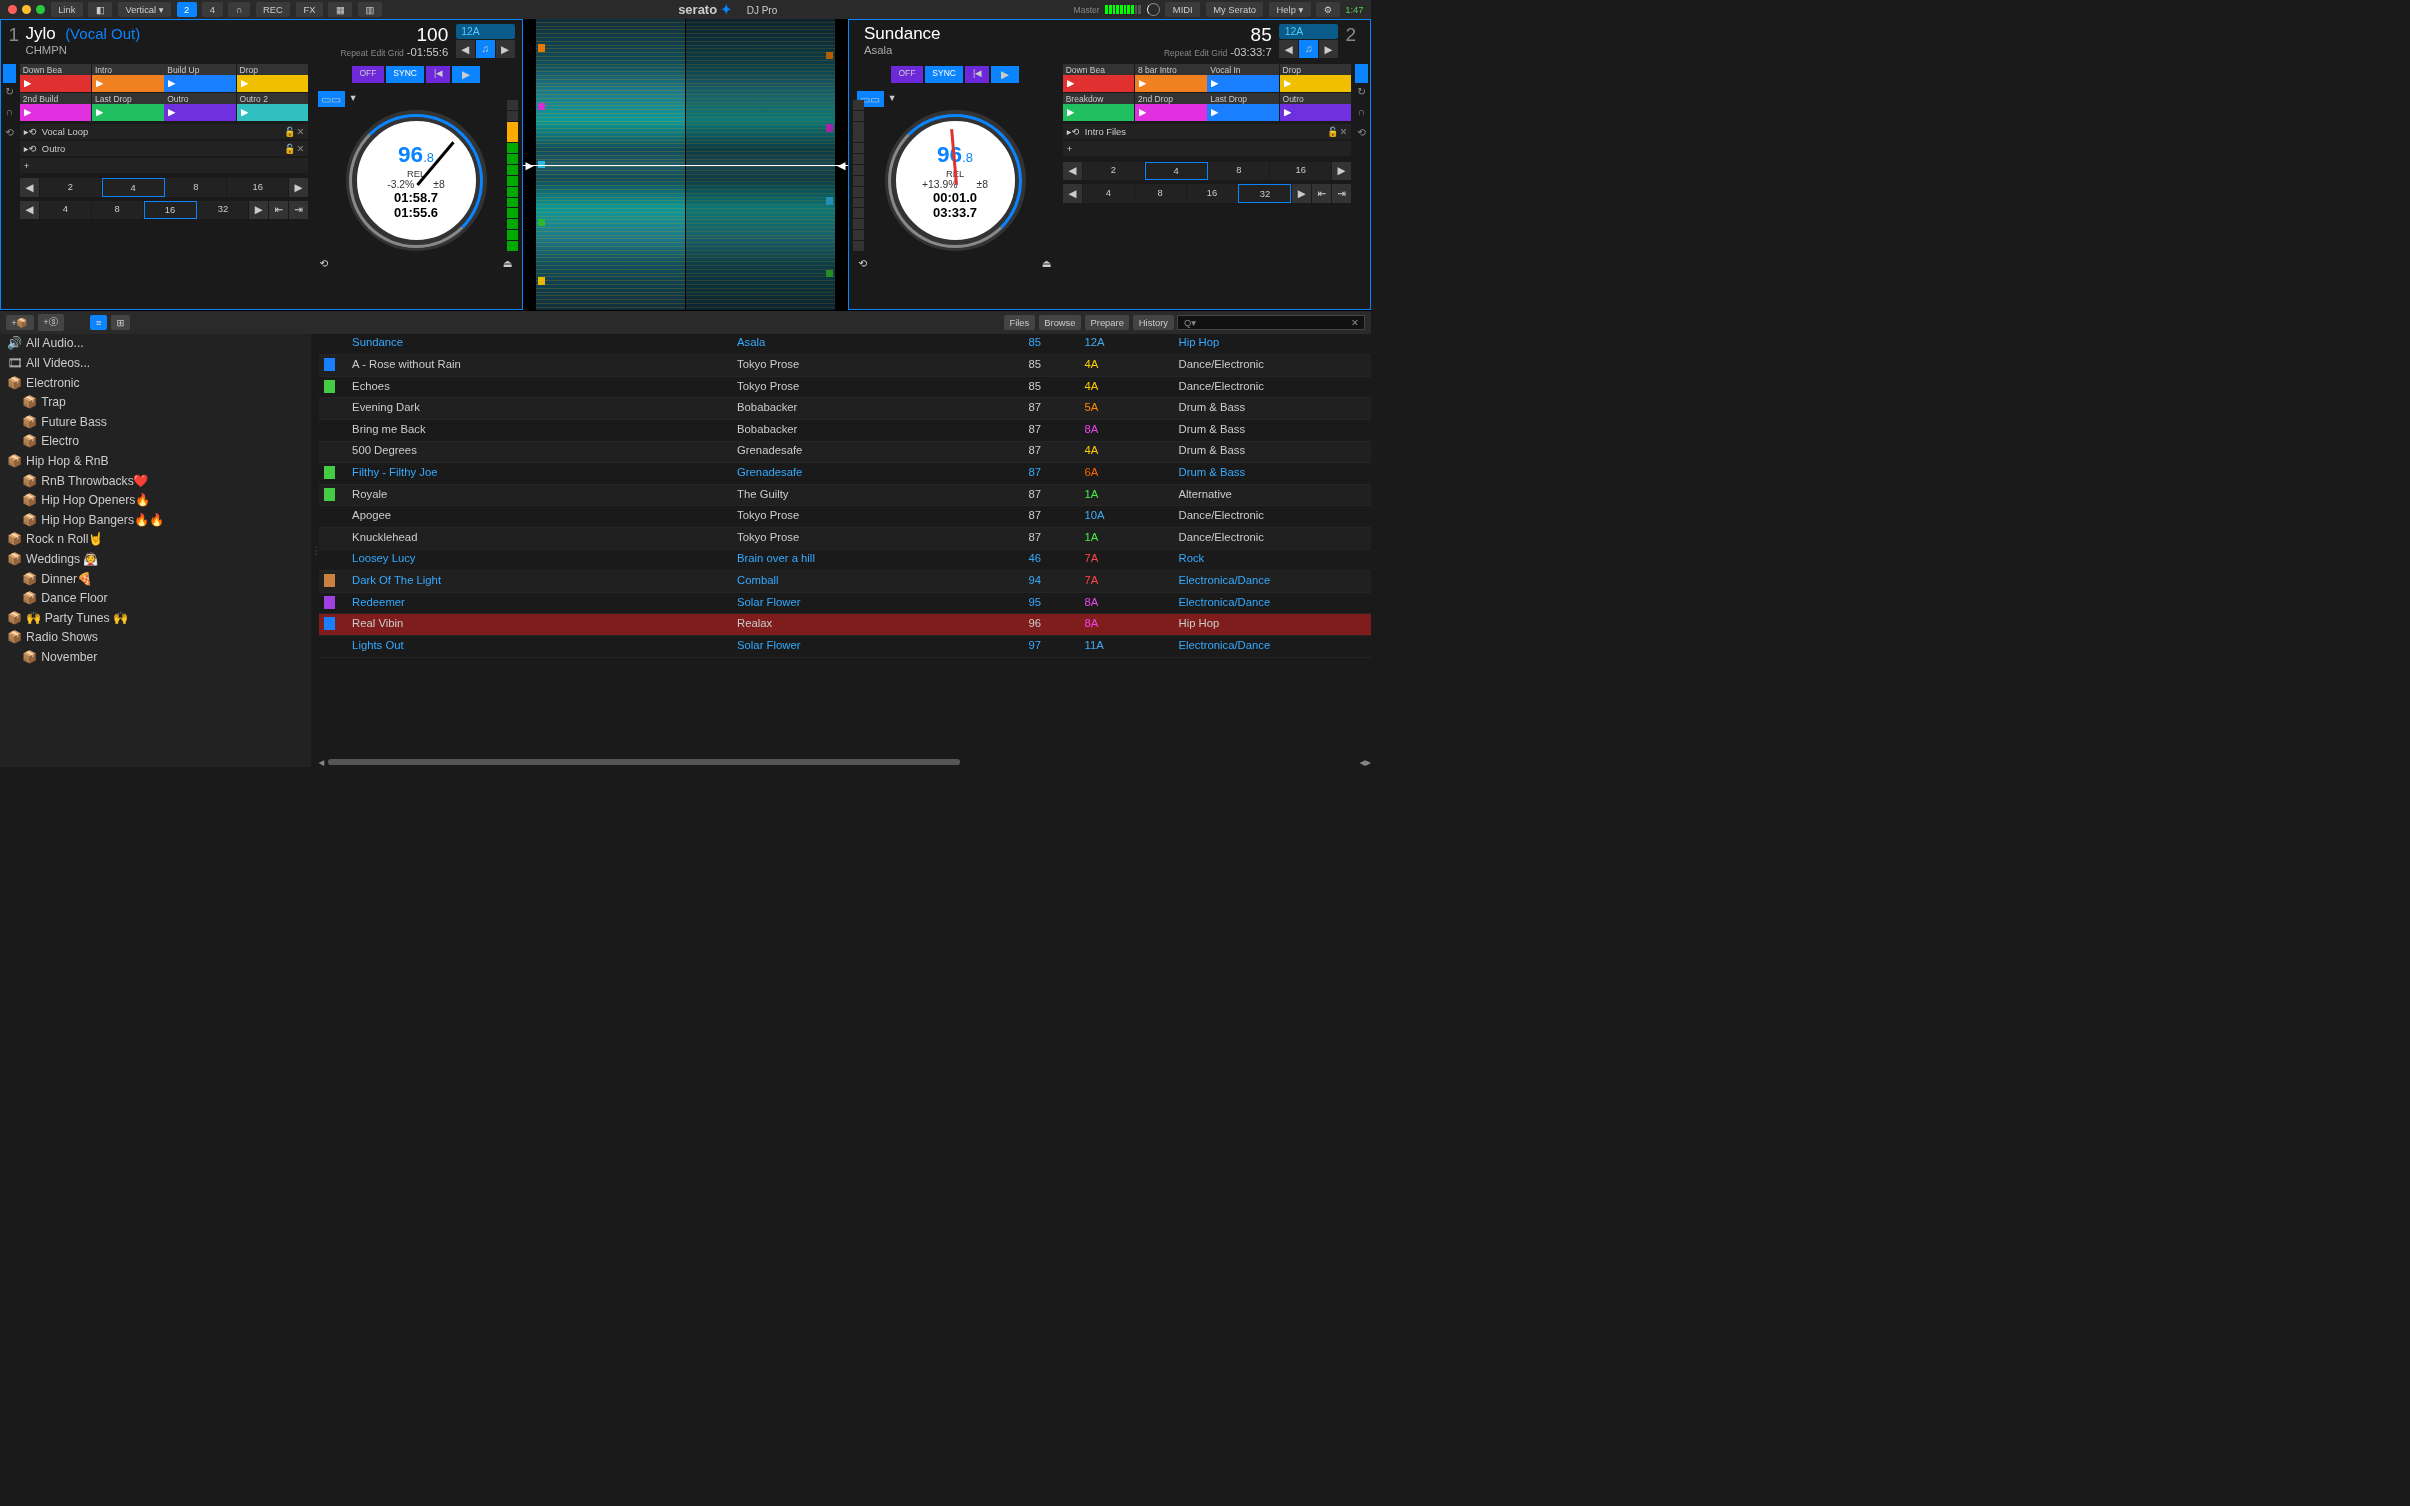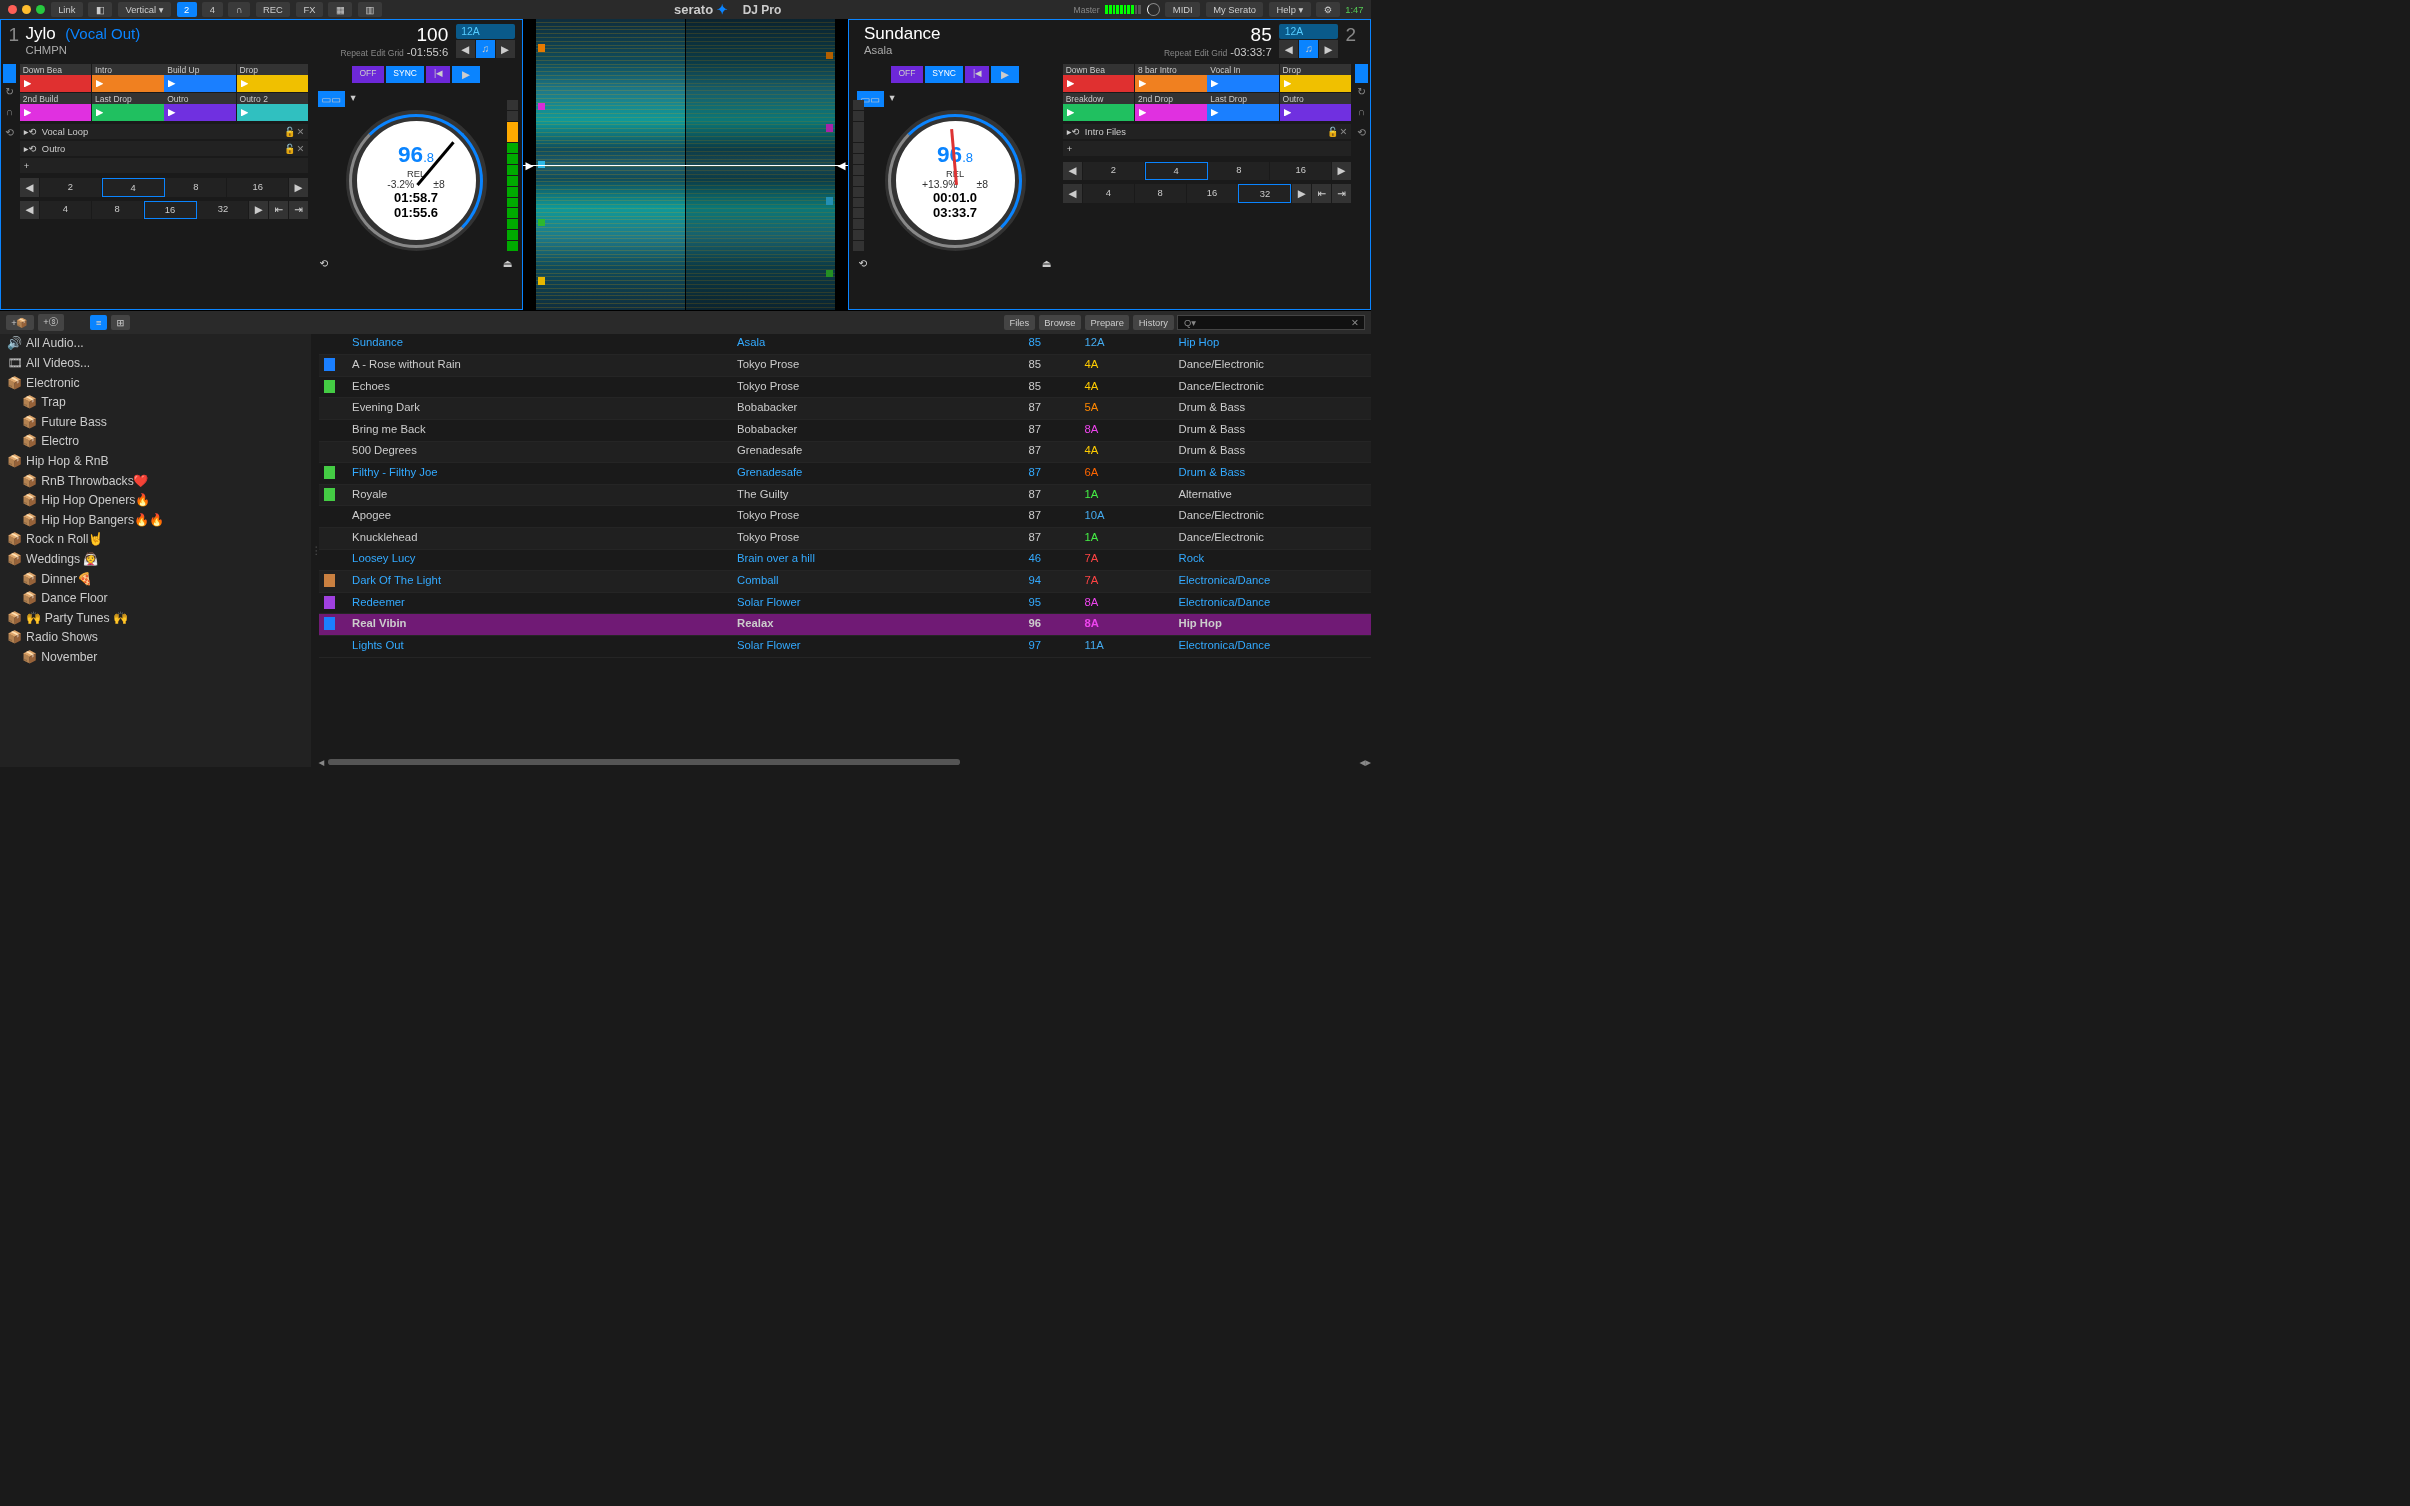--- a/index.html
+++ b/index.html
@@ -4,21 +4,21 @@
 <style>
 * { margin: 0; padding: 0; box-sizing: border-box; font-family: -apple-system, BlinkMacSystemFont, "Segoe UI", sans-serif; }
 body { background: #1a1a1a; color: #ccc; font-size: 10.4px; width: 1371px; height: 768px; overflow: hidden; }
 .topbar { height: 19px; background: #2a2a2a; display: flex; align-items: center; padding: 0 7.5px; gap: 5.6px; }
 .traffic { display: flex; gap: 4.7px; }
 .dot { width: 9.4px; height: 9.4px; border-radius: 50%; }
 .dot.r { background: #ff5f56; } .dot.y { background: #ffbd2e; } .dot.g { background: #27c93f; }
 .topbtn { background: #3a3a3a; padding: 1.9px 7.5px; border-radius: 1.9px; font-size: 9.4px; cursor: pointer; }
 .topbtn.active { background: #0a84ff; color: #fff; }
 .brand { flex: 1; text-align: center; font-weight: bold; font-size: 13px; }
-.brand .sub { font-weight: bold; font-size: 12px; margin-left: 15px; }
+.brand .sub { font-weight: normal; font-size: 10px; margin-left: 15px; }
 .meter { display: flex; gap: 0.9px; }
 .meter span { width: 2.8px; height: 9.4px; background: #0f0; }
 .clock { color: #5c5; font-size: 9.4px; }
 .decks { display: flex; height: 292px; border-bottom: 0.9px solid #000; }
 .deck { width: 523px; display: flex; flex-direction: column; border: 0.9px solid #0a84ff; }
 .deck-header { display: flex; align-items: flex-start; padding: 3.8px 7.5px; background: #1a1a1a; }
 .deck-num { font-size: 19px; color: #888; width: 17px; }
 .track-info { flex: 1; }
 .track-title { font-size: 17px; color: #fff; }
 .track-artist { font-size: 11.3px; color: #aaa; }
@@ -71,21 +71,21 @@
 .crate.l1 { padding-left: 22.6px; }
 .crate .ico { width: 13px; }
 .tracks { flex: 1; display: flex; flex-direction: column; background: #1a1a1a; }
 .thead { display: flex; background: #333; font-size: 10.4px; padding: 2.8px 0; }
 .thead div, .trow div { padding: 2.8px 5.6px; }
 .c-marker { width: 28px; }
 .c-song { flex: 2; } .c-artist { flex: 1.5; } .c-bpm { width: 56px; } .c-key { width: 94px; } .c-genre { flex: 1; }
 .trow { display: flex; font-size: 11.3px; border-bottom: 0.9px solid #252525; cursor: pointer; }
 .trow:nth-child(even) { background: #202020; }
 .trow.loaded { color: #3af; }
-.trow.selected { background: #701a75; font-weight: bold; }
+.trow.selected { background: #7f1d1d; }
 .mark { width: 5.6px; height: 100%; }
 .bottombar { height: 21px; background: #2a2a2a; display: flex; align-items: center; padding: 0 7.5px; }
 .autoplay-btn { background: #444; padding: 1.9px 7.5px; border-radius: 1.9px; font-size: 9.4px; cursor: pointer; }
 .scrollbar-h { height: 9.4px; background: #1a1a1a; display: flex; align-items: center; }
 .sb-thumb { height: 5.6px; background: #555; border-radius: 2.8px; }
 .tri-l::before { content: "◀"; font-size: 7.5px; color: #888; }
 .tri-r::before { content: "▶"; font-size: 7.5px; color: #888; }
 </style>
 </head>
 <body>

